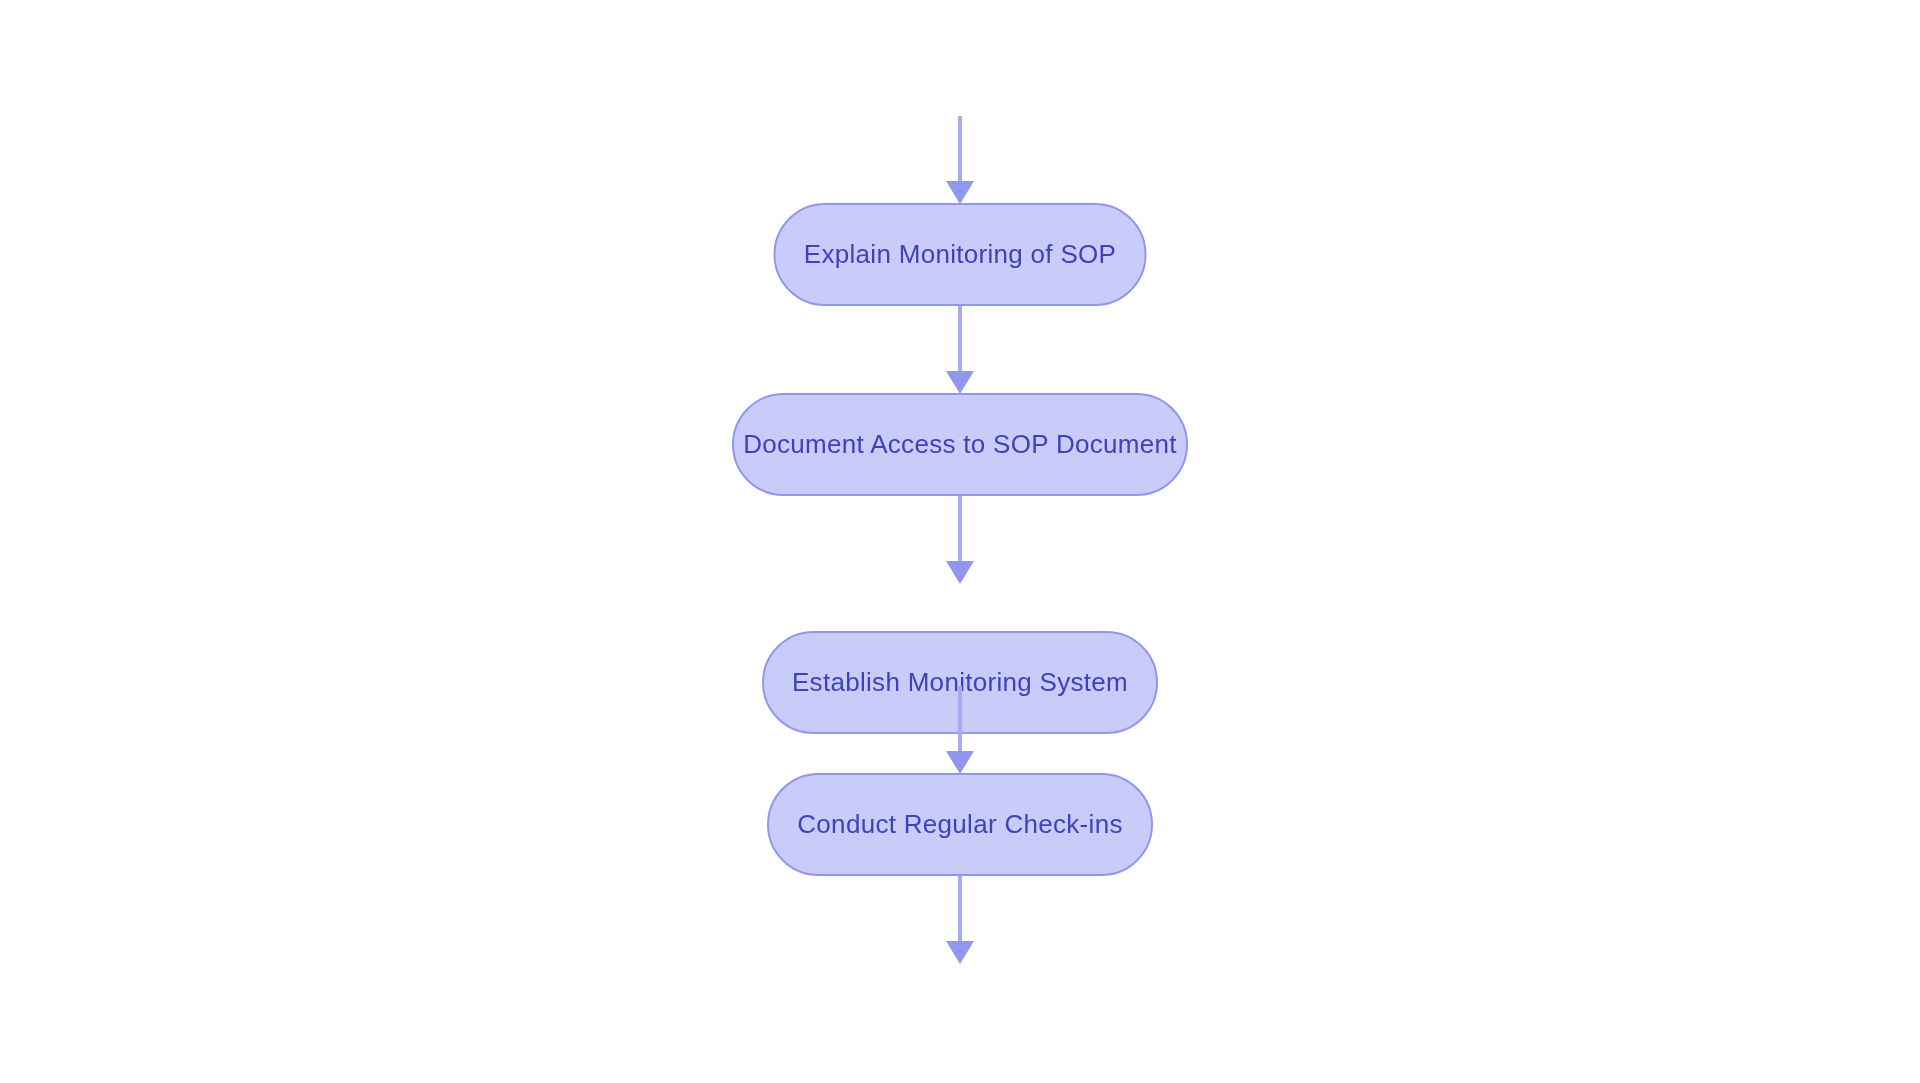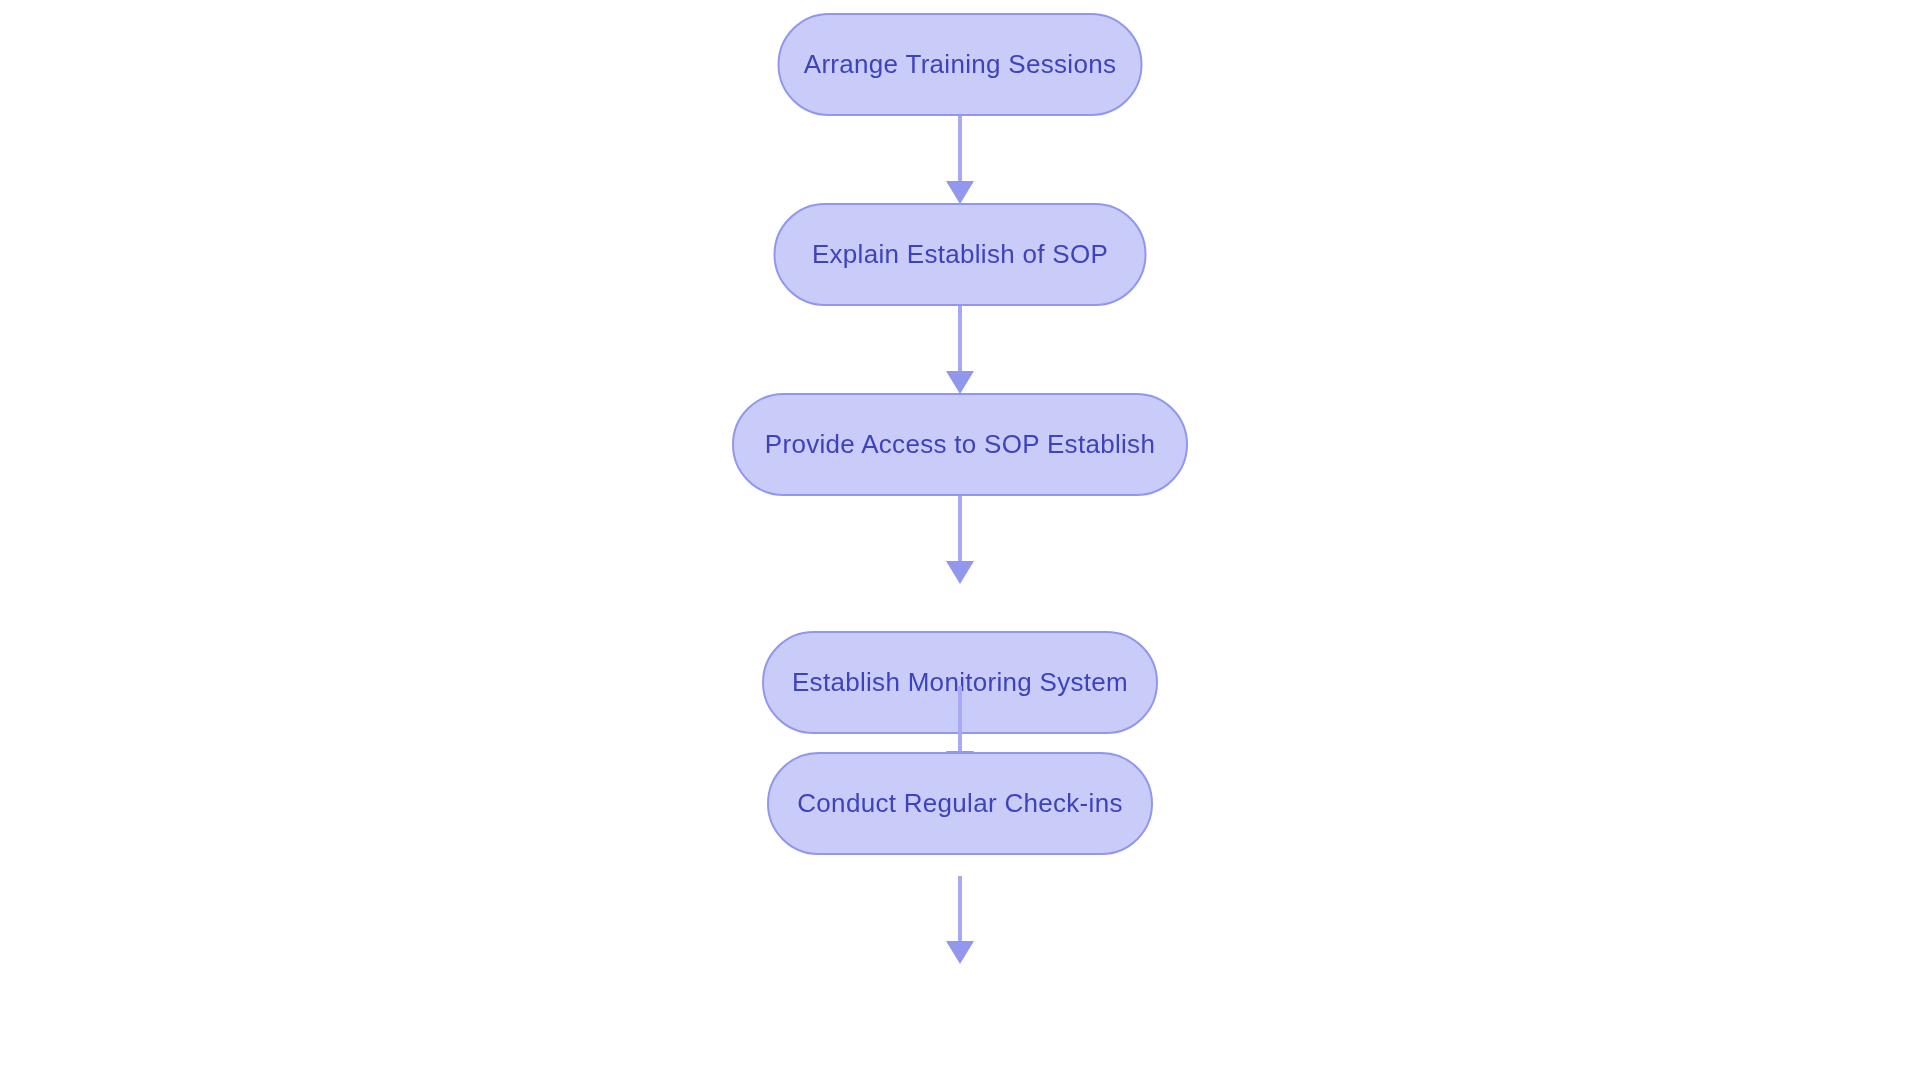--- a/index.html
+++ b/index.html
@@ -31,21 +31,21 @@
   .node-label {
     font-size: 26px;
     color: #3d43bd;
     letter-spacing: 0.3px;
     white-space: nowrap;
   }
   .node-1 { top: 13px;  width: 365px; }
   .node-2 { top: 203px; width: 373px; }
   .node-3 { top: 393px; width: 456px; }
   .node-4 { top: 583px; width: 396px; margin-top: 48px; }
-  .node-5 { top: 752px; width: 386px; align-items: center; }
+  .node-5 { top: 773px; width: 386px; align-items: center; }
   .node-6 { top: 963px; width: 437px; }
 
   .arrow {
     position: absolute;
     left: 50%;
     transform: translateX(-50%);
     width: 28px;
     height: 88px;
     display: flex;
     flex-direction: column;
@@ -67,40 +67,37 @@
     border-left: 14px solid transparent;
     border-right: 14px solid transparent;
     border-top: 23px solid #9297ee;
   }
 </style>
 </head>
 <body>
 
 <div class="canvas">
 
-  <div class="node node-1">
-    <span class="node-label">Arrange Training Sessions</span>
-  </div>
 
   <div class="arrow arrow-1">
     <div class="arrow-line"></div>
     <div class="arrow-head"></div>
   </div>
 
   <div class="node node-2">
-    <span class="node-label">Explain Establish of SOP</span>
+    <span class="node-label">Explain Monitoring of SOP</span>
   </div>
 
   <div class="arrow arrow-2">
     <div class="arrow-line"></div>
     <div class="arrow-head"></div>
   </div>
 
   <div class="node node-3">
-    <span class="node-label">Provide Access to SOP Establish</span>
+    <span class="node-label">Document Access to SOP Document</span>
   </div>
 
   <div class="arrow arrow-3">
     <div class="arrow-line"></div>
     <div class="arrow-head"></div>
   </div>
 
   <div class="node node-4">
     <span class="node-label">Establish Monitoring System</span>
   </div>

